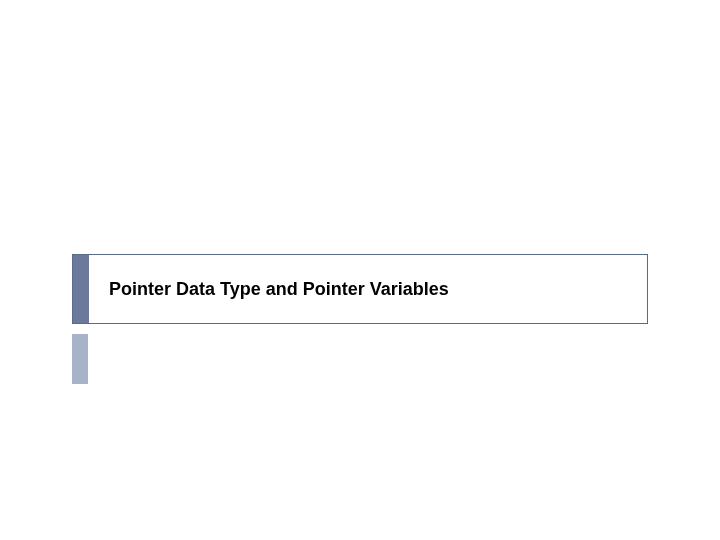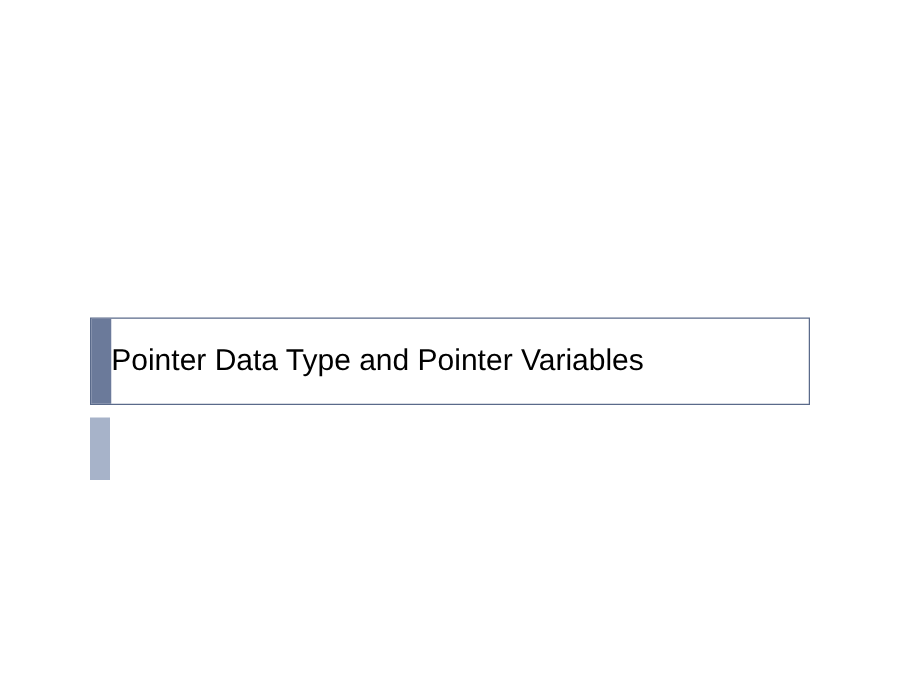--- a/index.html
+++ b/index.html
@@ -20,23 +20,24 @@
     display: flex;
     align-items: center;
   }
   .title-accent {
     width: 16px;
     height: 100%;
     background: #6b7a9a;
     flex-shrink: 0;
   }
   .title-text {
-    font-size: 24px;
+    padding-left: 20px;
+    font-size: 18px;
     color: #000000;
-    font-weight: normal;
+    font-weight: bold;
   }
   .sub-block {
     position: absolute;
     left: 72px;
     top: 334px;
     width: 576px;
     height: 50px;
     display: flex;
     align-items: center;
   }

